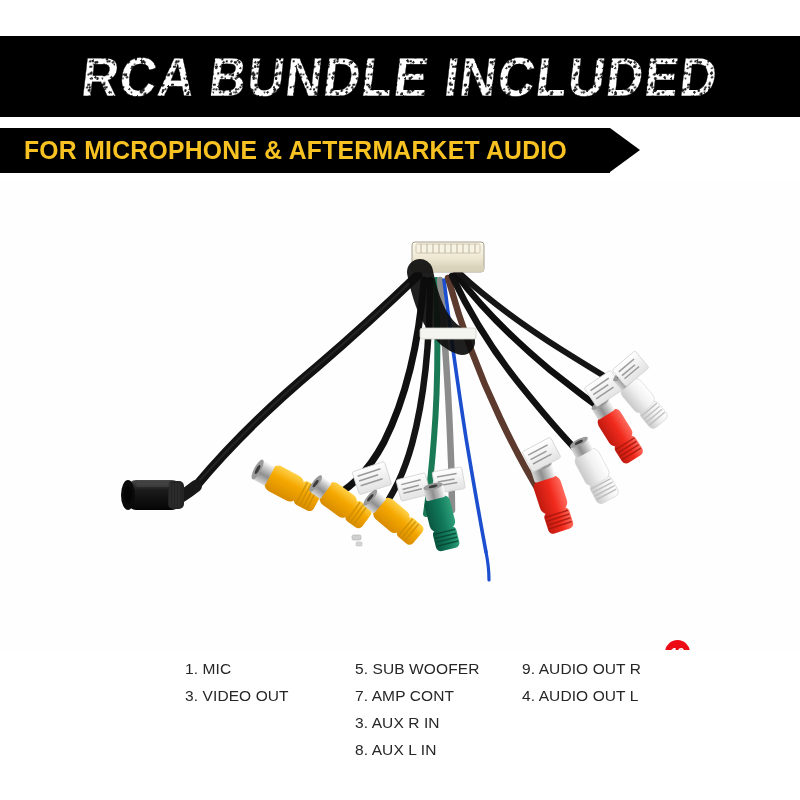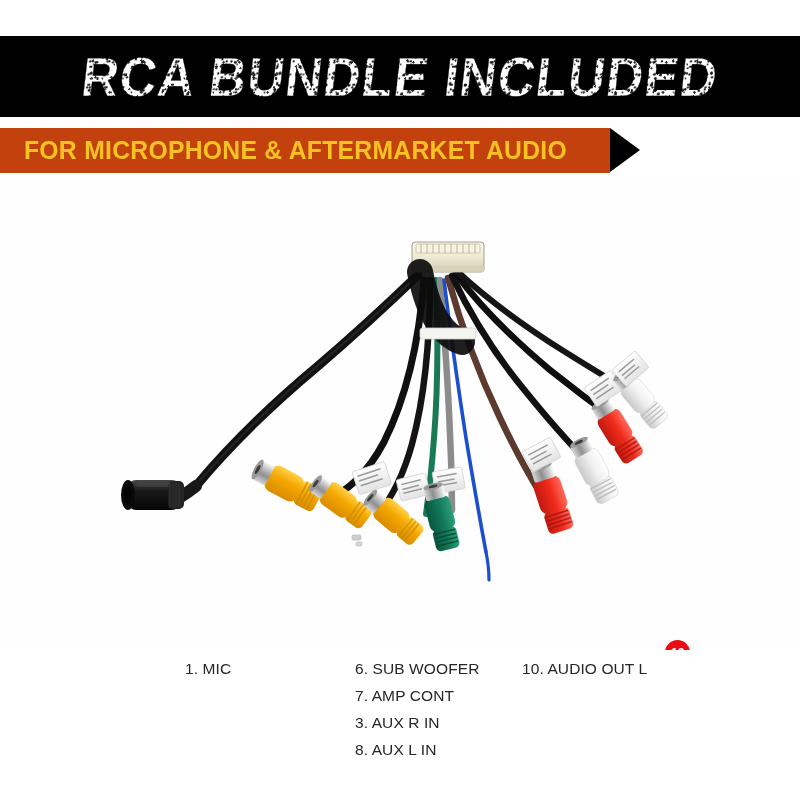--- a/index.html
+++ b/index.html
@@ -79,23 +79,24 @@
     opacity: 0.88;
     mix-blend-mode: normal;
   }
 
   .banner-sub {
     position: absolute;
     left: 0;
     top: 128px;
     width: 610px;
     height: 45px;
-    background: #c2410c;
+    background: #000000;
     display: flex;
     align-items: center;
+    text-decoration: underline;
   }
   
   .banner-sub-arrow {
     position: absolute;
     left: 610px;
     top: 128px;
     width: 0;
     height: 0;
     border-top: 22.5px solid transparent;
     border-bottom: 22.5px solid transparent;
@@ -459,25 +460,27 @@
         <rect x="356" y="362" width="6" height="4" rx="1" fill="#D6D6D6" stroke="#B2B2B2" stroke-width="0.5"></rect>
       </g>
     </svg>
 
     <div class="badge" style="left:665px; top:460px;">10</div>
   </div>
 
   <div id="legend">
     <div class="legend-col c1">
       <div class="legend-item">1. MIC</div>
+      <div class="legend-item">3. VIDEO OUT</div>
     </div>
     <div class="legend-col c2">
-      <div class="legend-item">6. SUB WOOFER</div>
+      <div class="legend-item">5. SUB WOOFER</div>
       <div class="legend-item">7. AMP CONT</div>
       <div class="legend-item">3. AUX R IN</div>
       <div class="legend-item">8. AUX L IN</div>
     </div>
     <div class="legend-col c3">
-      <div class="legend-item">10. AUDIO OUT L</div>
+      <div class="legend-item">9. AUDIO OUT R</div>
+      <div class="legend-item">4. AUDIO OUT L</div>
     </div>
   </div>
 
 </div>
 
 </body></html>

